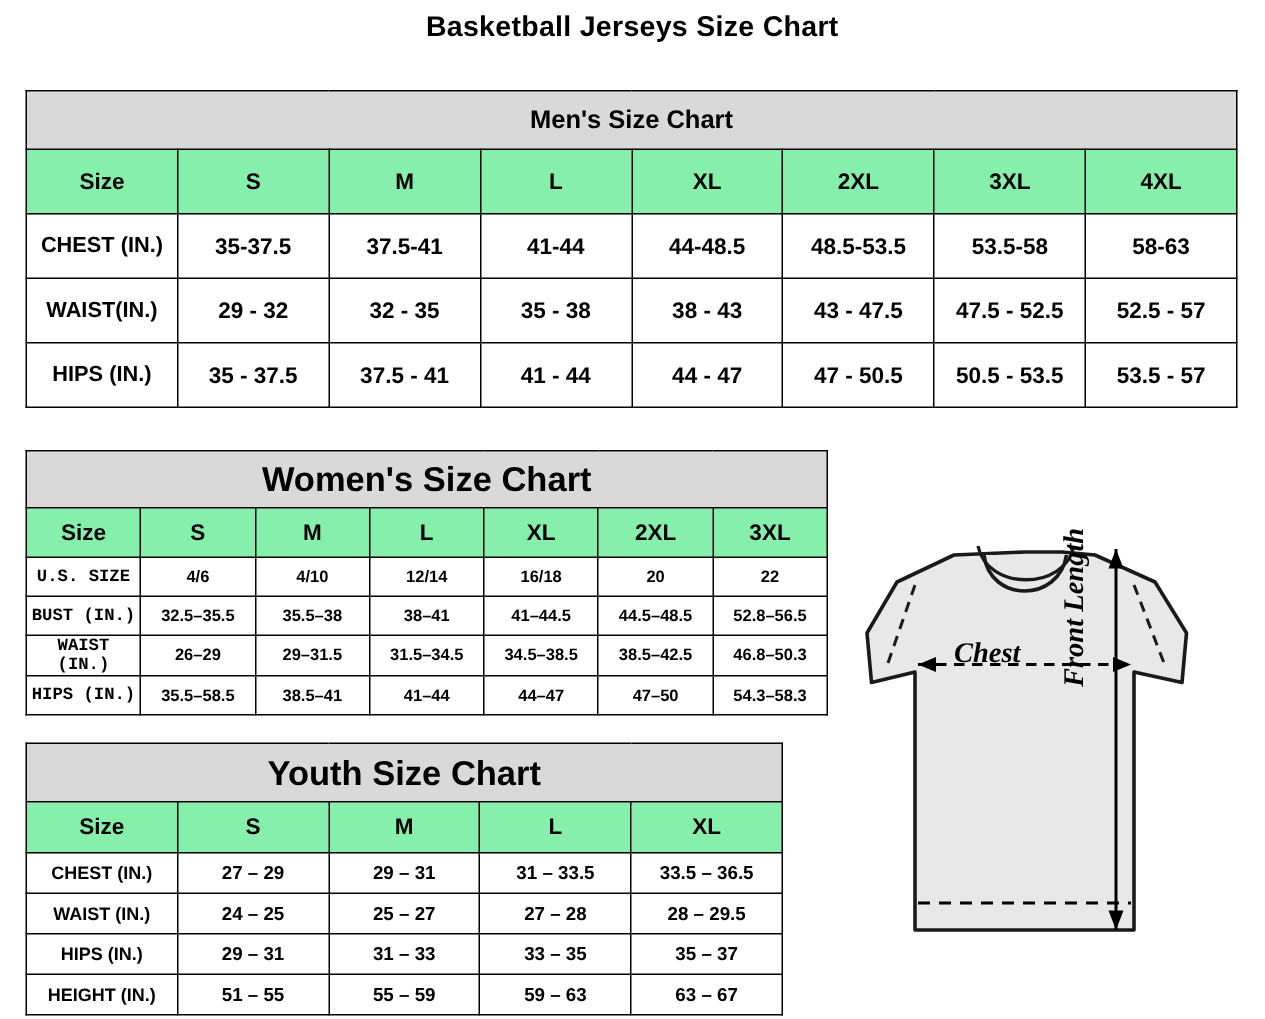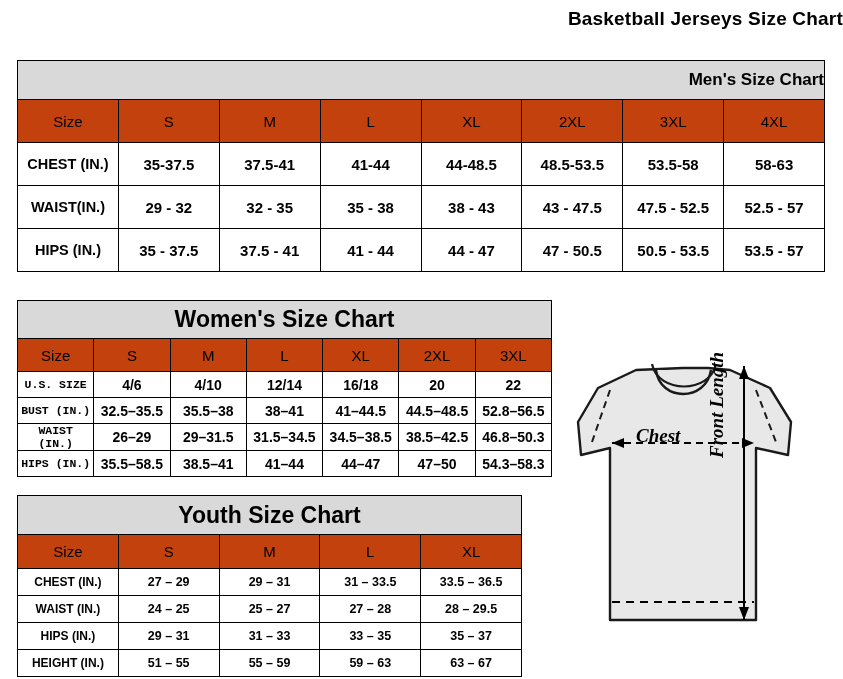--- a/index.html
+++ b/index.html
@@ -9,21 +9,21 @@
   }
   body {
     width: 843px;
     height: 679px;
     font-family: "Liberation Sans", sans-serif;
     color: #000;
     position: relative;
     overflow: hidden;
   }
   .page-title {
-    text-align: right;
+    text-align: center;
     font-size: 19px;
     font-weight: bold;
     padding-top: 8px;
     letter-spacing: 0.2px;
   }
 
   table {
     border-collapse: collapse;
     table-layout: fixed;
   }
@@ -34,46 +34,46 @@
     background: #fff;
     padding: 0;
   }
   .chart-title-cell {
     background: #d9d9d9 !important;
     font-size: 17px;
     font-weight: bold;
     height: 34px;
   }
   .hdr-cell {
-    background: #c2410c;
+    background: #86efac;
     font-size: 15px;
-    font-weight: normal;
+    font-weight: bold;
   }
 
   
   #men-table {
     position: absolute;
     left: 17px;
     top: 60px;
     width: 808px;
   }
-  #men-table .chart-title-cell { height: 38px; font-size: 17px; text-align: right;}
+  #men-table .chart-title-cell { height: 38px; font-size: 17px;}
   #men-table td { height: 42px; font-size: 15px; }
   #men-table td.rowhead { font-size: 14.5px; }
 
   
   #women-table {
     position: absolute;
     left: 17px;
     top: 300px;
     width: 535px;
   }
   #women-table .chart-title-cell { height: 37px; font-size: 23px; }
   #women-table td.hdr-cell { height: 32px; font-size: 15px; }
-  #women-table td { height: 25px; font-size: 14px; }
+  #women-table td { height: 25px; font-size: 11px; }
   #women-table td.rowhead { font-size: 11.5px; font-family: Liberation Mono, monospace; }
 
   
   #youth-table {
     position: absolute;
     left: 17px;
     top: 495px;
     width: 505px;
   }
   #youth-table .chart-title-cell { height: 38px; font-size: 23px; }

